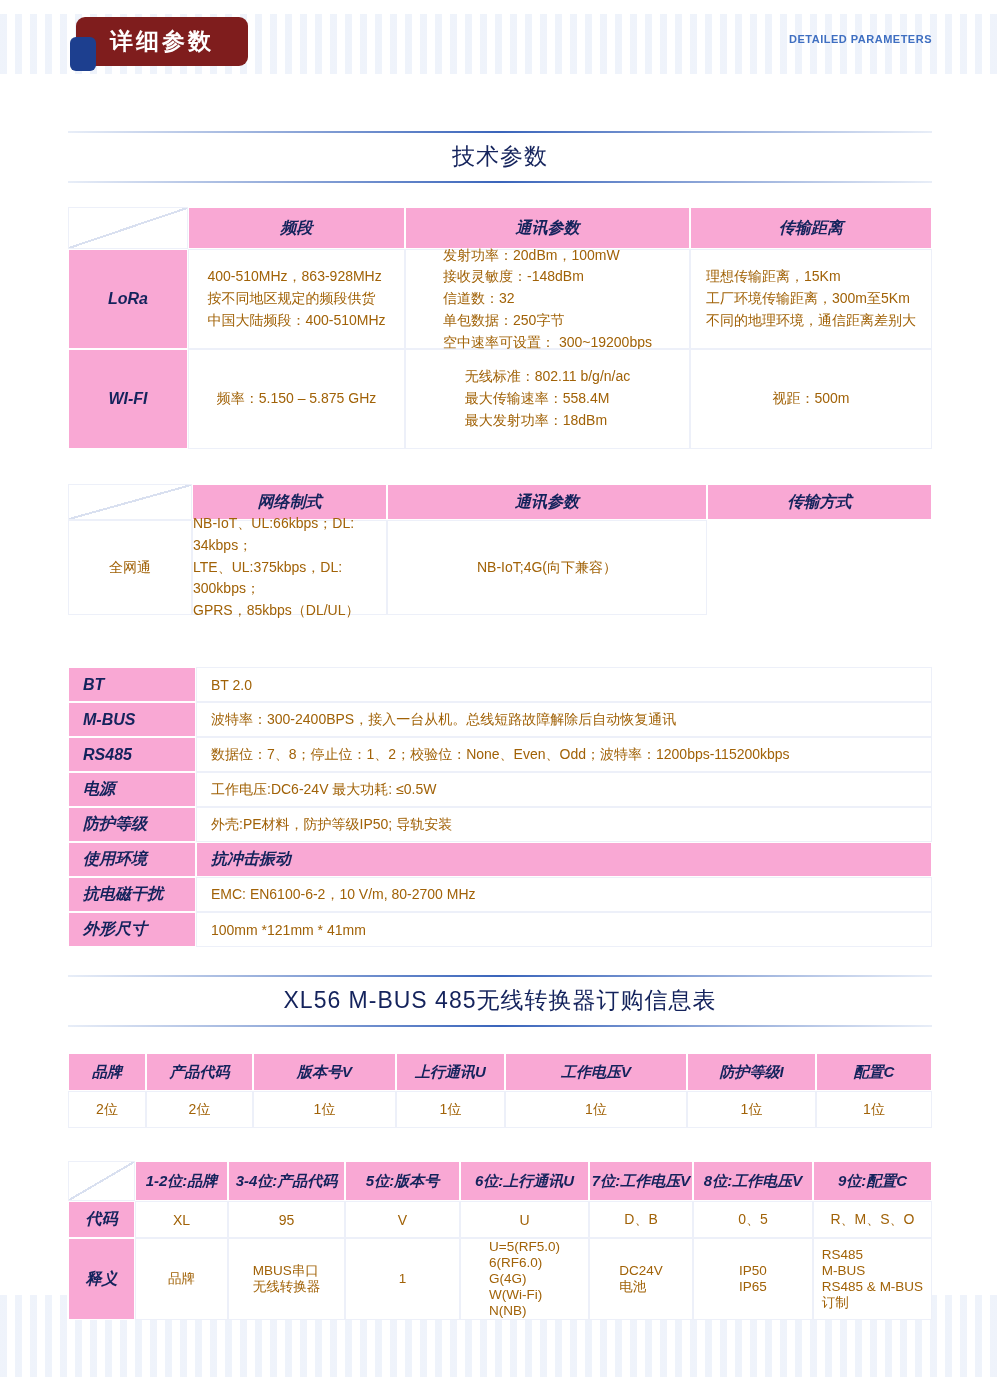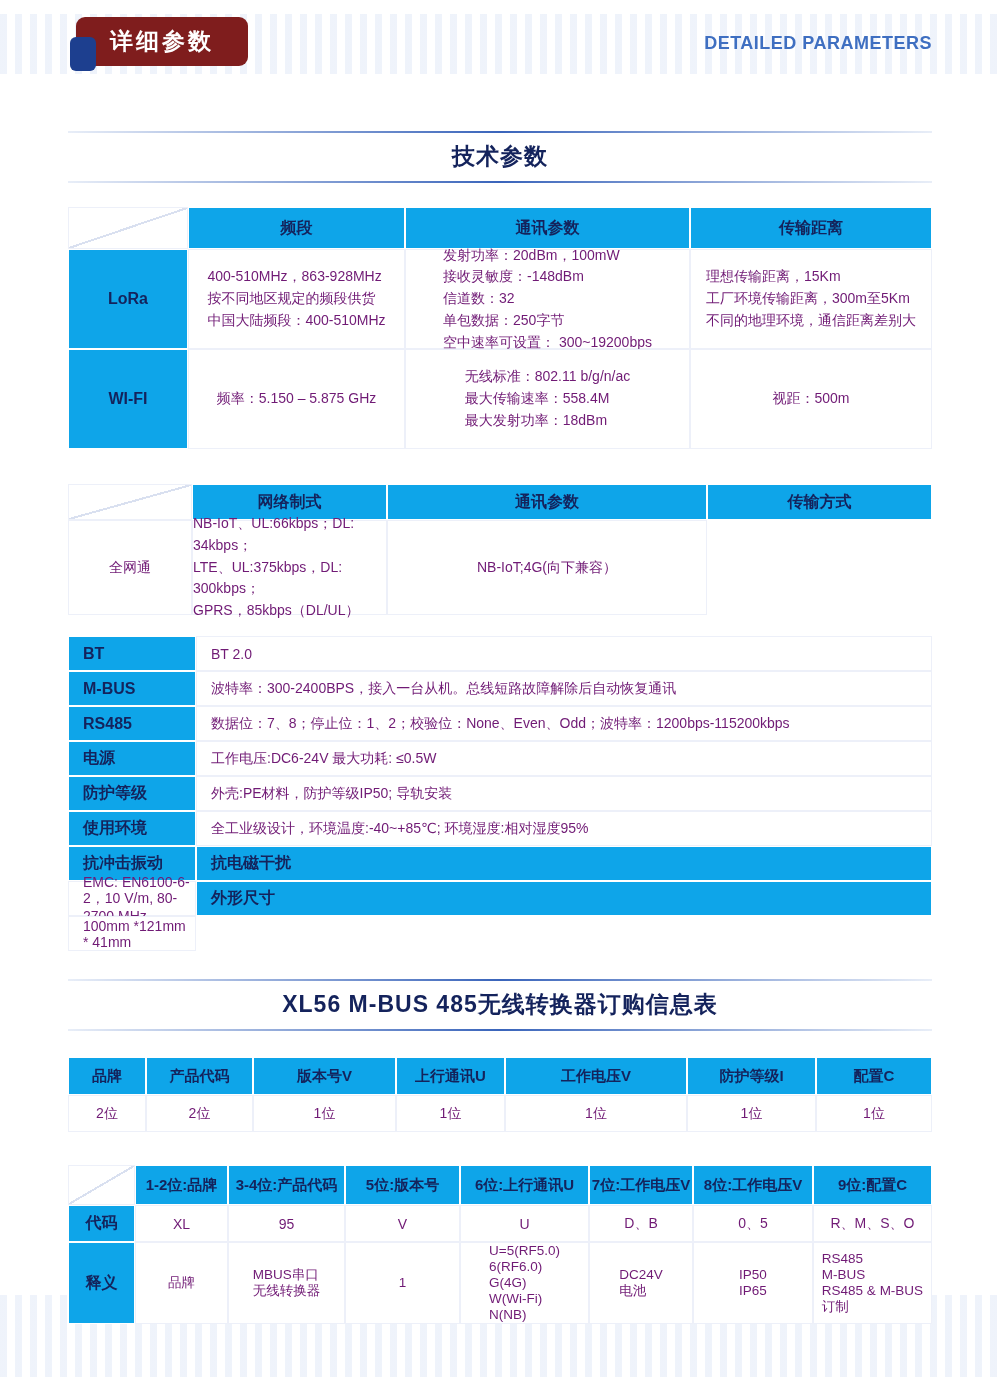--- a/index.html
+++ b/index.html
@@ -24,52 +24,52 @@
     background:#7f1d1d; color:#ffffff;
     font-size:23px; font-weight:bold; letter-spacing:3px;
     padding:9px 34px; border-radius:9px;
   }
   .ribbon::before {
     content:""; position:absolute; left:-6px; bottom:-5px;
     width:26px; height:34px; background:#1d3f8f; border-radius:6px; z-index:-1;
   }
   .en-subtitle {
     position:absolute; right:68px; top:33px;
-    color:#3f6fc1; font-size:18px; font-weight:bold; letter-spacing:.5px;
+    color:#3f6fc1; font-size:11px; font-weight:bold; letter-spacing:.5px;
   }
 
   .content { position:relative; z-index:1; width:864px; margin:0 auto; }
 
   .sec-title { text-align:center; }
   .rule { height:2px;
     background:linear-gradient(90deg,rgba(70,115,195,.12),rgba(47,92,183,.95) 50%,rgba(70,115,195,.12)); }
   .sec-title .ttl {
     display:block; padding:8px 0 9px 0;
-    font-size:23px; font-weight:bold; color:#14235c; letter-spacing:1px;
+    font-size:23px; font-weight:normal; color:#14235c; letter-spacing:1px;
   }
 
   .tbl { display:grid; }
   .cell { display:flex; align-items:center; justify-content:center; }
   .hcell, .lcell {
-    background:#0ea5e9; border:1px solid #ffffff;
-    font-weight:bold; font-size:16px; color:#14235c;
-  }
-  .dcell { background:#ffffff; border:1px solid #edf0f9; font-size:14px; color:#701a75; }
+    background:#f9a8d4; border:1px solid #ffffff;
+    font-weight:bold; font-size:16px; color:#14235c;font-style:italic;
+  }
+  .dcell { background:#ffffff; border:1px solid #edf0f9; font-size:14px; color:#a16207; }
   .diag  {
     background-color:#ffffff; border:1px solid #edf0f9;
     background-image:linear-gradient(to bottom right,transparent calc(50% - 1px),#d9e0f0 calc(50% - 1px),#d9e0f0 calc(50% + 1px),transparent calc(50% + 1px));
   }
   .blk { text-align:left; white-space:pre-line; line-height:1.55; }
   .ctr { text-align:left; white-space:pre-line; line-height:1.55; }
   .left-pad { justify-content:flex-start; padding-left:14px; text-align:left; }
   .tight { line-height:1.2; font-size:13.5px; }
 
   .t1 { margin-top:24px; grid-template-columns:120px 217px 285px 242px; grid-template-rows:42px 100px 100px; }
   .t2 { margin-top:35px; grid-template-columns:124px 195px 320px 225px; grid-template-rows:36px 95px; }
-  .t3 { margin-top:21px; grid-template-columns:128px 736px; grid-auto-rows:35px; }
+  .t3 { margin-top:52px; grid-template-columns:128px 736px; grid-auto-rows:35px; }
   .t3 .lcell { justify-content:flex-start; padding-left:14px; }
   .t4 { margin-top:26px; grid-template-columns:78px 107px 143px 109px 182px 129px 116px; grid-template-rows:38px 37px; }
   .t4 .hcell { font-size:15px; }
   .t5 { margin-top:33px; grid-template-columns:67px 93px 117px 115px 129px 104px 120px 119px; grid-template-rows:40px 37px 82px; }
   .t5 .hcell { font-size:15px; }
   .mt1 { margin-top:41px; }
   .mt2 { margin-top:28px; }
 </style>
 </head>
 <body>
@@ -153,21 +153,20 @@
     <div class="cell dcell left-pad">BT 2.0</div>
     <div class="cell lcell">M-BUS</div>
     <div class="cell dcell left-pad">波特率：300-2400BPS，接入一台从机。总线短路故障解除后自动恢复通讯</div>
     <div class="cell lcell">RS485</div>
     <div class="cell dcell left-pad">数据位：7、8；停止位：1、2；校验位：None、Even、Odd；波特率：1200bps-115200kbps</div>
     <div class="cell lcell">电源</div>
     <div class="cell dcell left-pad">工作电压:DC6-24V 最大功耗: ≤0.5W</div>
     <div class="cell lcell">防护等级</div>
     <div class="cell dcell left-pad">外壳:PE材料，防护等级IP50; 导轨安装</div>
     <div class="cell lcell">使用环境</div>
-    <div class="cell dcell left-pad">全工业级设计，环境温度:-40~+85℃; 环境湿度:相对湿度95%</div>
     <div class="cell lcell">抗冲击振动</div>
     <div class="cell lcell">抗电磁干扰</div>
     <div class="cell dcell left-pad">EMC: EN6100-6-2，10 V/m, 80-2700 MHz</div>
     <div class="cell lcell">外形尺寸</div>
     <div class="cell dcell left-pad">100mm *121mm * 41mm</div>
   </div>
 
   <div class="sec-title mt2">
     <div class="rule"></div>
     <span class="ttl">XL56 M-BUS 485无线转换器订购信息表</span>

